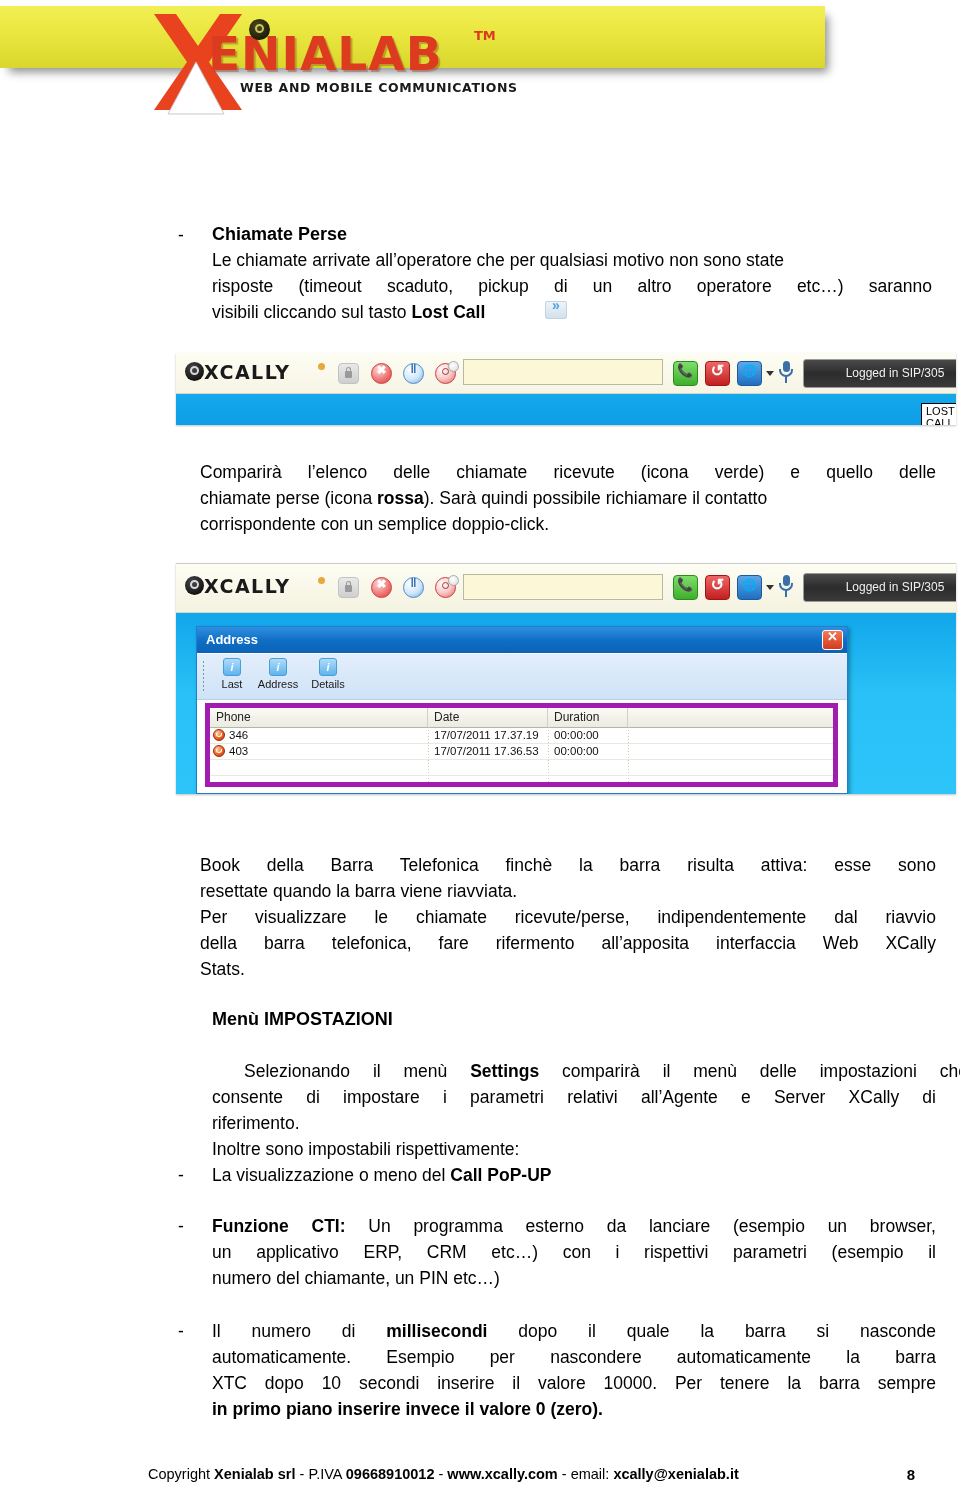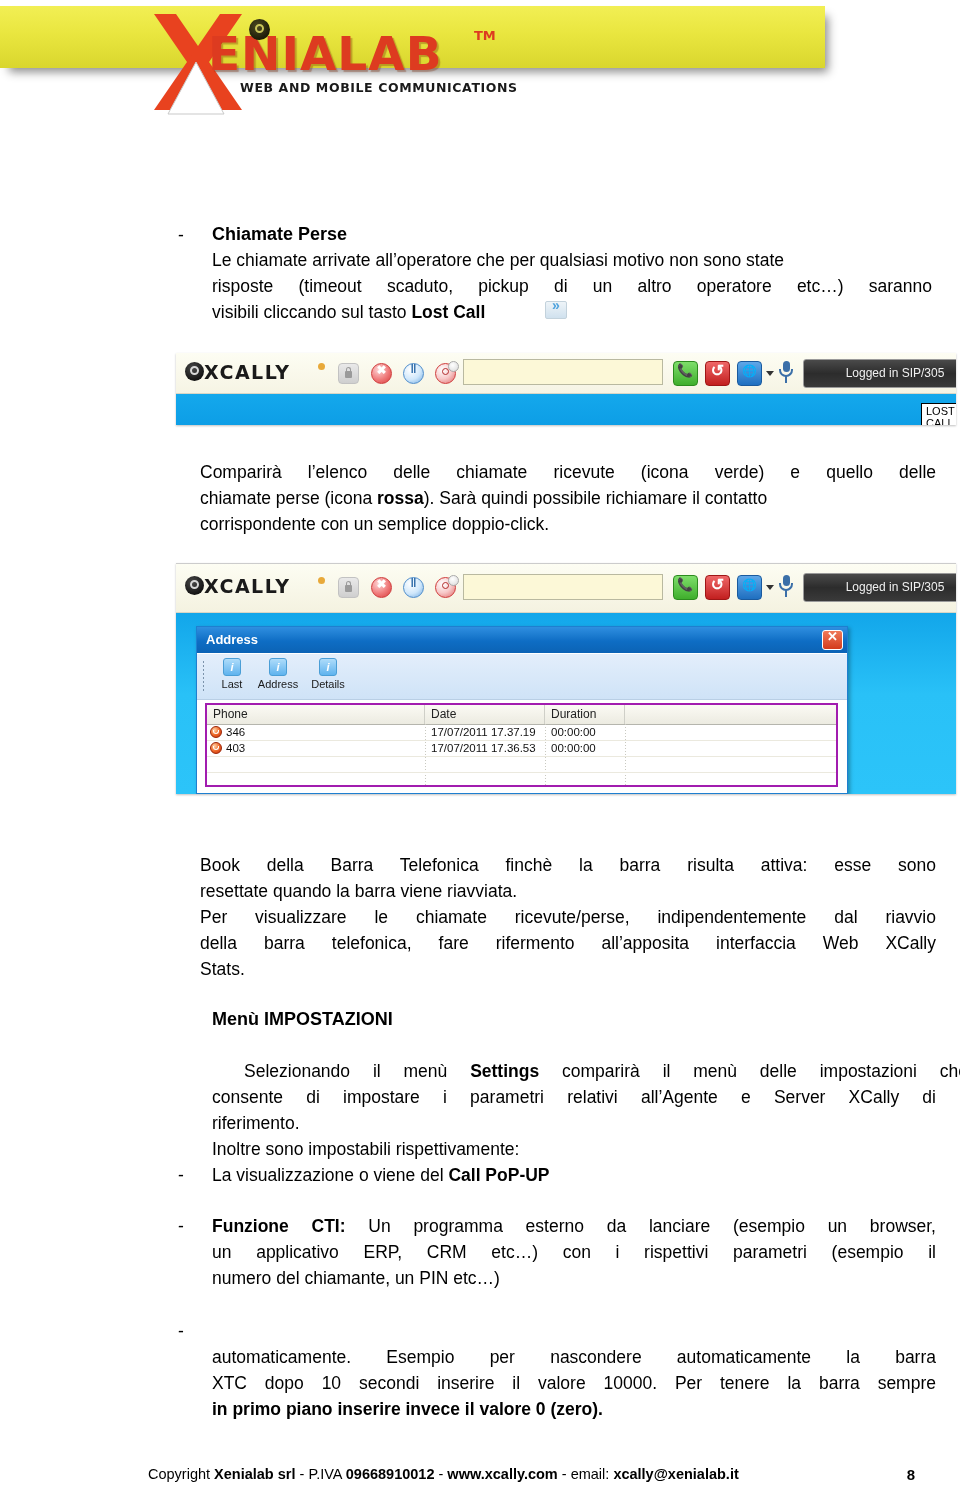--- a/index.html
+++ b/index.html
@@ -371,21 +371,21 @@
     display:block; margin: 0 auto 2px auto;
     width:16px; height:16px; border-radius:3px;
     background: linear-gradient(180deg,#aedcfa,#5fb3ee);
     border:1px solid #4a9ed6;
     color:#fff; font-style:italic; font-weight:bold;
     font-size:11px; line-height:16px;
   }
   .grid {
     position:absolute; left:8px; top:76px;
     width: 633px; height: 84px;
-    background:#fff; border:2px solid #a21caf; box-sizing:border-box;
+    background:#fff; border:5px solid #a21caf; box-sizing:border-box;
     overflow:hidden;
   }
   .grid-head {
     position:absolute; left:0; top:0; width:100%; height:19px;
     background: linear-gradient(180deg,#fbfaf4,#ecebe1);
     border-bottom:1px solid #b5b5ad;
   }
   .gh {
     position:absolute; top:0; height:19px; line-height:19px;
     font-size:12px; color:#222; padding-left:6px;
@@ -589,31 +589,34 @@
   <div class="blk" style="left:212px; top:1006px; font-weight:bold; font-size:18px;">Menù IMPOSTAZIONI</div>
 
   <div class="blk" style="left:212px; top:1058px; width:724px; text-align:justify; text-align-last:justify;margin-left:32px;">
     <span>Selezionando il menù </span><b>Settings</b><span> comparirà il menù delle impostazioni che</span>
   </div>
   <div class="blk" style="left:212px; top:1084px; width:724px; text-align:justify; text-align-last:justify;">consente di impostare i parametri relativi all’Agente e Server XCally di</div>
   <div class="blk" style="left:212px; top:1110px;">riferimento.</div>
   <div class="blk" style="left:212px; top:1136px;">Inoltre sono impostabili rispettivamente:</div>
   <div class="bullet-dash" style="left:178px; top:1162px;">-</div>
   <div class="blk" style="left:212px; top:1162px;">
-    <span>La visualizzazione o viene del </span><b>Call PoP-UP</b>
+    <span>La visualizzazione o meno del </span><b>Call PoP-UP</b>
   </div>
 
   <div class="bullet-dash" style="left:178px; top:1213px;">-</div>
   <div class="blk" style="left:212px; top:1213px; width:724px; text-align:justify; text-align-last:justify;">
     <b>Funzione CTI:</b><span> Un programma esterno da lanciare (esempio un browser,</span>
   </div>
   <div class="blk" style="left:212px; top:1239px; width:724px; text-align:justify; text-align-last:justify;">un applicativo ERP, CRM etc…) con i rispettivi parametri (esempio il</div>
   <div class="blk" style="left:212px; top:1265px;">numero del chiamante, un PIN etc…)</div>
 
   <div class="bullet-dash" style="left:178px; top:1318px;">-</div>
+  <div class="blk" style="left:212px; top:1318px; width:724px; text-align:justify; text-align-last:justify;">
+    <span>Il numero di </span><b>millisecondi</b><span> dopo il quale la barra si nasconde</span>
+  </div>
   <div class="blk" style="left:212px; top:1344px; width:724px; text-align:justify; text-align-last:justify;">automaticamente. Esempio per nascondere automaticamente la barra</div>
   <div class="blk" style="left:212px; top:1370px; width:724px; text-align:justify; text-align-last:justify;">XTC dopo 10 secondi inserire il valore 10000. Per tenere la barra sempre</div>
   <div class="blk" style="left:212px; top:1396px;font-weight:bold;">in primo piano inserire invece il valore 0 (zero).</div>
 
   <div class="footer">
     <div class="inner">
       <span>Copyright </span><b>Xenialab srl</b><span> - P.IVA </span><b>09668910012</b><span> - </span><b class="link">www.xcally.com</b><span> - email: </span><b>xcally@xenialab.it</b>
     </div>
     <div class="pagenum">8</div>
   </div>

